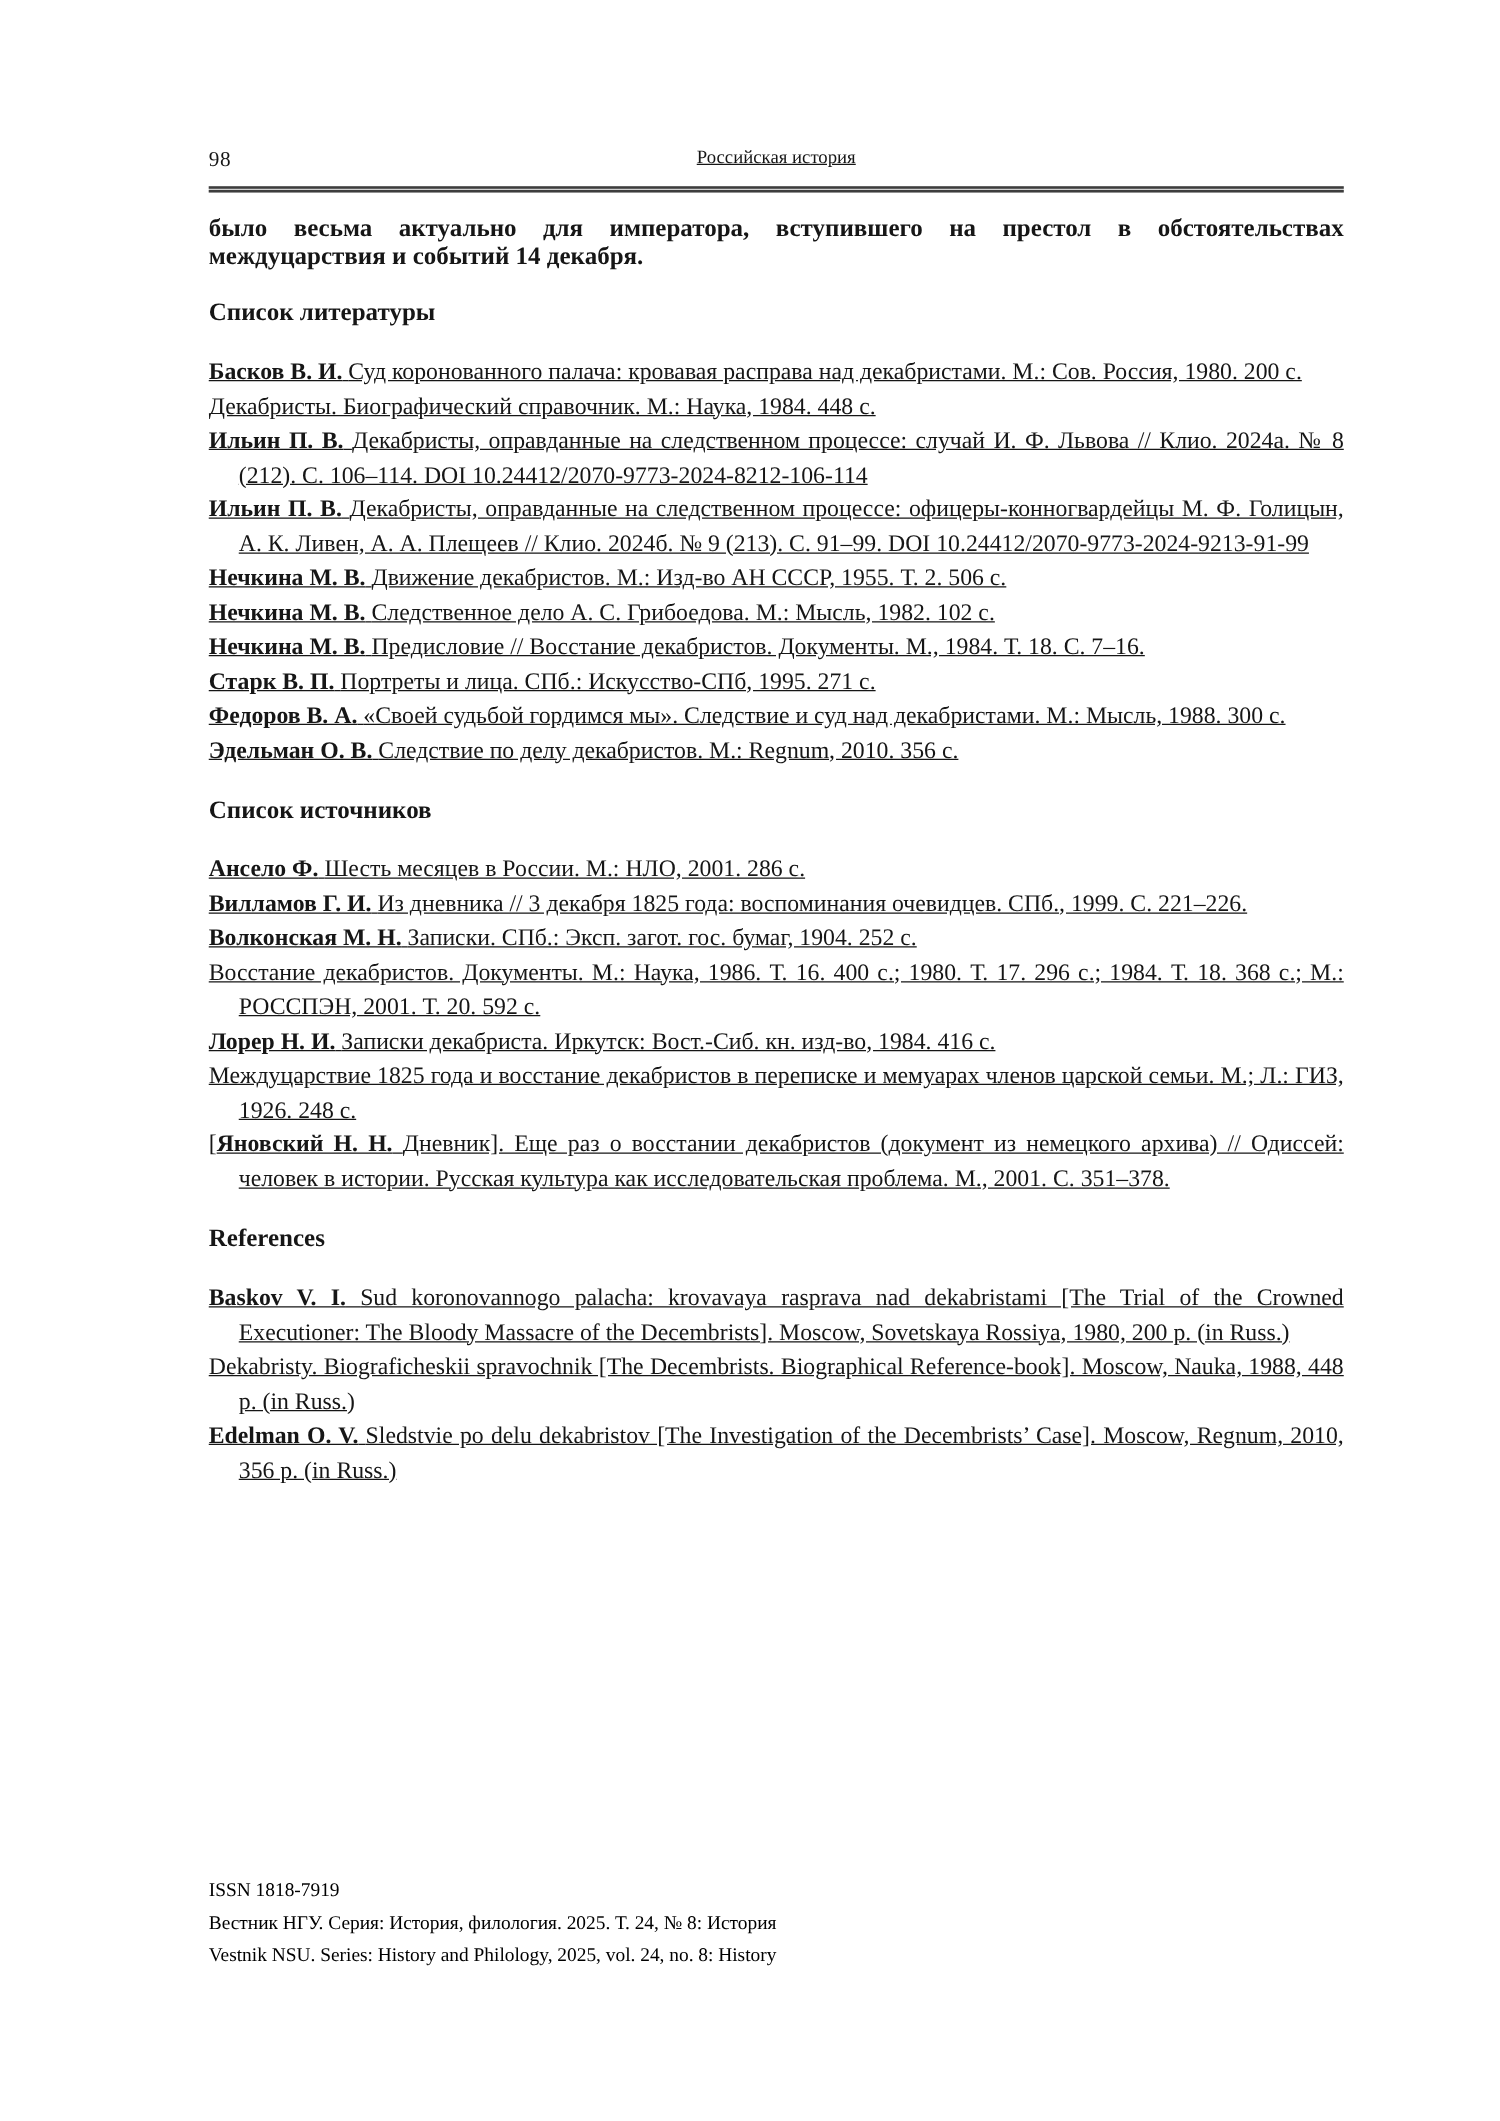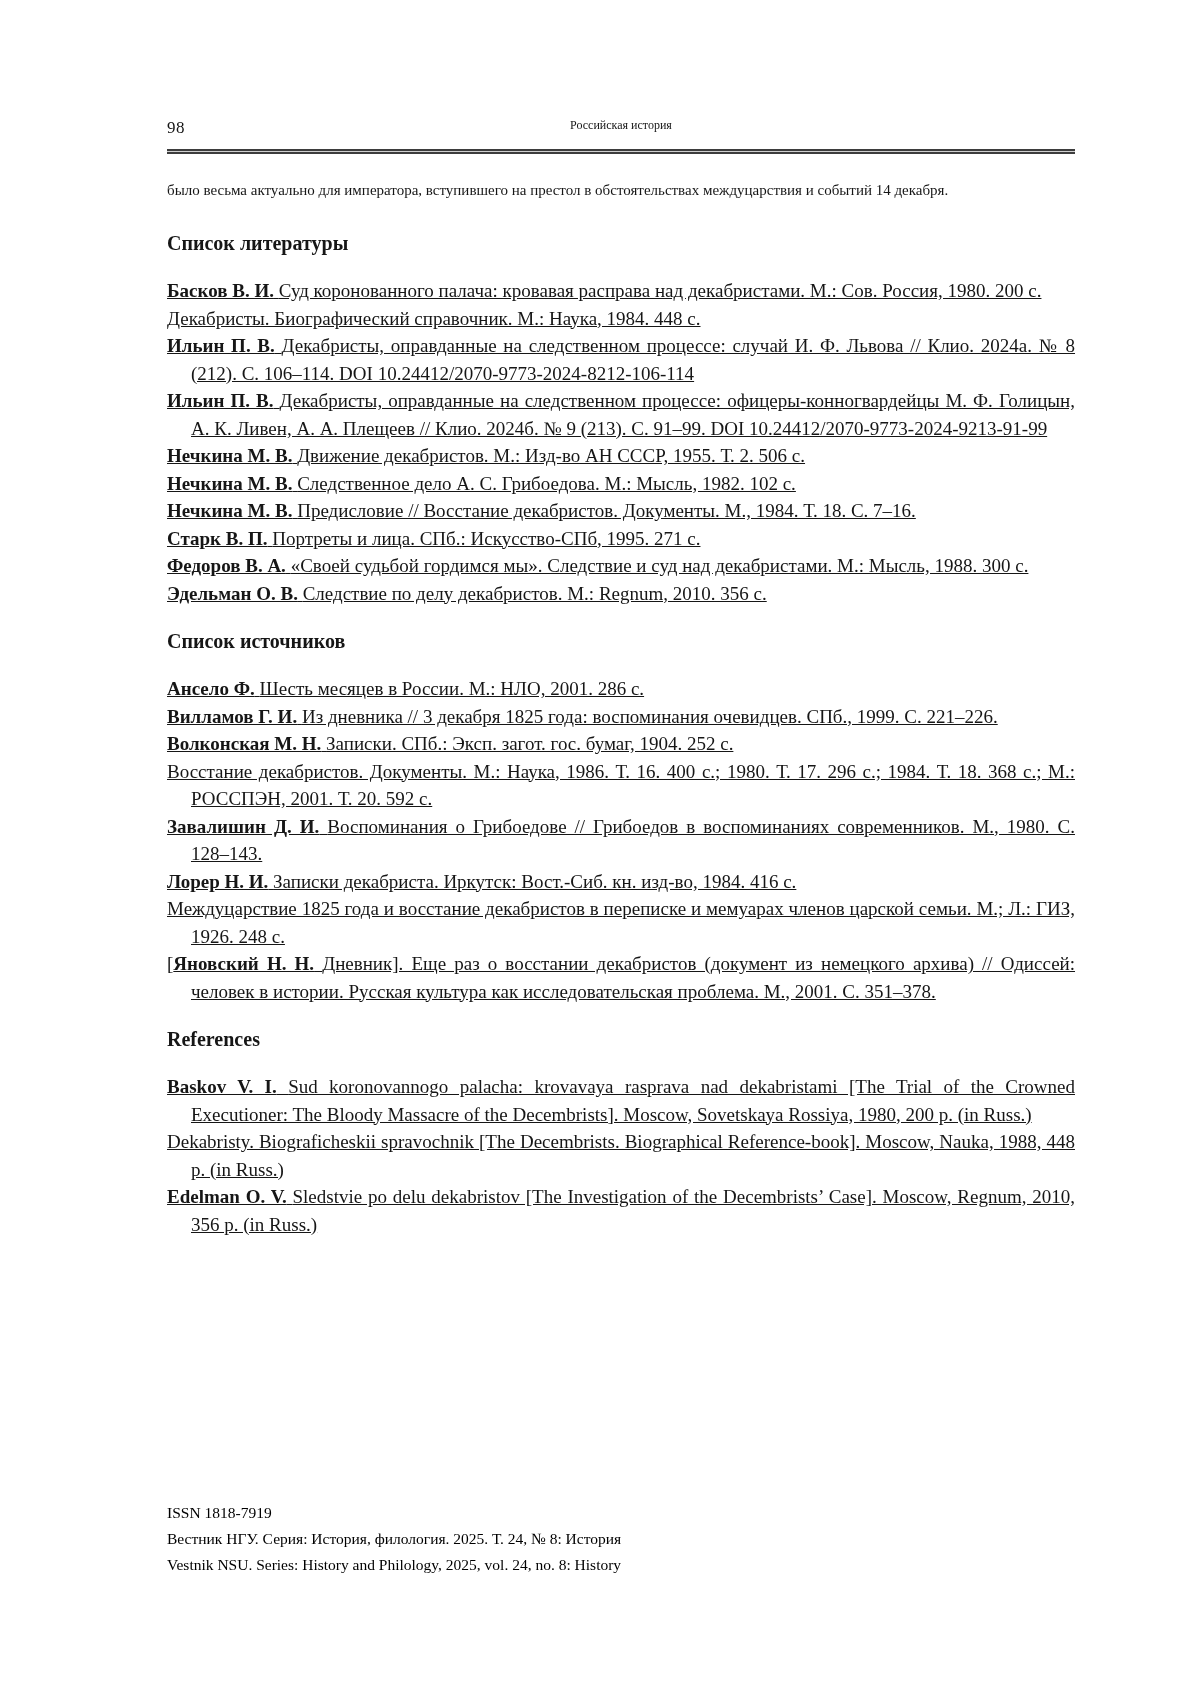--- a/index.html
+++ b/index.html
@@ -12,36 +12,37 @@
     font-family: "Liberation Serif", "DejaVu Serif", serif;
     box-sizing: border-box;
     padding-top: 116px;
     overflow: hidden;
   }
   .col { margin-left: 167px; width: 908px; }
 
   
   .running-head { position: relative; height: 26px; }
   .pagenum { position: absolute; left: 0; top: 2px; font-size: 17px; letter-spacing: .5px; }
-  .running-title { position: absolute; left: 50%; top: 2px; transform: translateX(-50%); font-size: 12px; white-space: nowrap; }
+  .running-title { position: absolute; left: 50%; top: 2px; transform: translateX(-50%); font-size: 15px; white-space: nowrap; text-decoration: underline; }
   .head-rule {
     margin-top: 7px;
     height: 1px;
     background: #cfcfcf;
     border-top: 2px solid #3d3d3d;
     border-bottom: 2px solid #3d3d3d;
   }
 
   
   .opening {
     margin: 18px 0 0 0;
-    font-size: 15px;
-    line-height: 37px;
+    font-size: 20px;
+    line-height: 22px;
     text-align: justify;
     hyphens: auto;
+    font-weight: bold;
   }
   h2.section-heading {
     margin: 22px 0 22px 0;
     font-size: 20px;
     line-height: 24px;
     font-weight: bold;
   }
   .bib-list { margin: 0; }
   p.entry {
     margin: 0;
@@ -97,21 +98,20 @@
       <p class="entry"><span class="prefix"></span><span class="author">Федоров В. А.</span> <span>«Своей судьбой гордимся мы». Следствие и суд над декабристами. М.: Мысль, 1988. 300 с.</span></p>
       <p class="entry"><span class="prefix"></span><span class="author">Эдельман О. В.</span> <span>Следствие по делу декабристов. М.: Regnum, 2010. 356 с.</span></p>
     </div>
 
     <h2 class="section-heading">Список источников</h2>
     <div class="bib-list">
       <p class="entry"><span class="prefix"></span><span class="author">Ансело Ф.</span> <span>Шесть месяцев в России. М.: НЛО, 2001. 286 с.</span></p>
       <p class="entry"><span class="prefix"></span><span class="author">Вилламов Г. И.</span> <span>Из дневника // 3 декабря 1825 года: воспоминания очевидцев. СПб., 1999. С. 221–226.</span></p>
       <p class="entry"><span class="prefix"></span><span class="author">Волконская М. Н.</span> <span>Записки. СПб.: Эксп. загот. гос. бумаг, 1904. 252 с.</span></p>
       <p class="entry"><span class="prefix"></span><span class="author"></span> <span>Восстание декабристов. Документы. М.: Наука, 1986. Т. 16. 400 с.; 1980. Т. 17. 296 с.; 1984. Т. 18. 368 с.; М.: РОССПЭН, 2001. Т. 20. 592 с.</span></p>
-      <p class="entry"><span class="prefix"></span><span class="author">Завалишин Д. И.</span> <span>Воспоминания о Грибоедове // Грибоедов в воспоминаниях современников. М., 1980. С. 128–143.</span></p>
       <p class="entry"><span class="prefix"></span><span class="author">Лорер Н. И.</span> <span>Записки декабриста. Иркутск: Вост.-Сиб. кн. изд-во, 1984. 416 с.</span></p>
       <p class="entry"><span class="prefix"></span><span class="author"></span> <span>Междуцарствие 1825 года и восстание декабристов в переписке и мемуарах членов царской семьи. М.; Л.: ГИЗ, 1926. 248 с.</span></p>
       <p class="entry"><span class="prefix">[</span><span class="author">Яновский Н. Н.</span> <span>Дневник]. Еще раз о восстании декабристов (документ из немецкого архива) // Одиссей: человек в истории. Русская культура как исследовательская проблема. М., 2001. С. 351–378.</span></p>
     </div>
 
     <h2 class="section-heading">References</h2>
     <div class="bib-list" lang="en">
       <p class="entry"><span class="prefix"></span><span class="author">Baskov V. I.</span> <span>Sud koronovannogo palacha: krovavaya rasprava nad dekabristami [The Trial of the Crowned Executioner: The Bloody Massacre of the Decembrists]. Moscow, Sovetskaya Rossiya, 1980, 200 p. (in Russ.)</span></p>
       <p class="entry"><span class="prefix"></span><span class="author"></span> <span>Dekabristy. Biograficheskii spravochnik [The Decembrists. Biographical Reference-book]. Moscow, Nauka, 1988, 448 p. (in Russ.)</span></p>
       <p class="entry"><span class="prefix"></span><span class="author">Edelman O. V.</span> <span>Sledstvie po delu dekabristov [The Investigation of the Decembrists’ Case]. Moscow, Regnum, 2010, 356 p. (in Russ.)</span></p>

